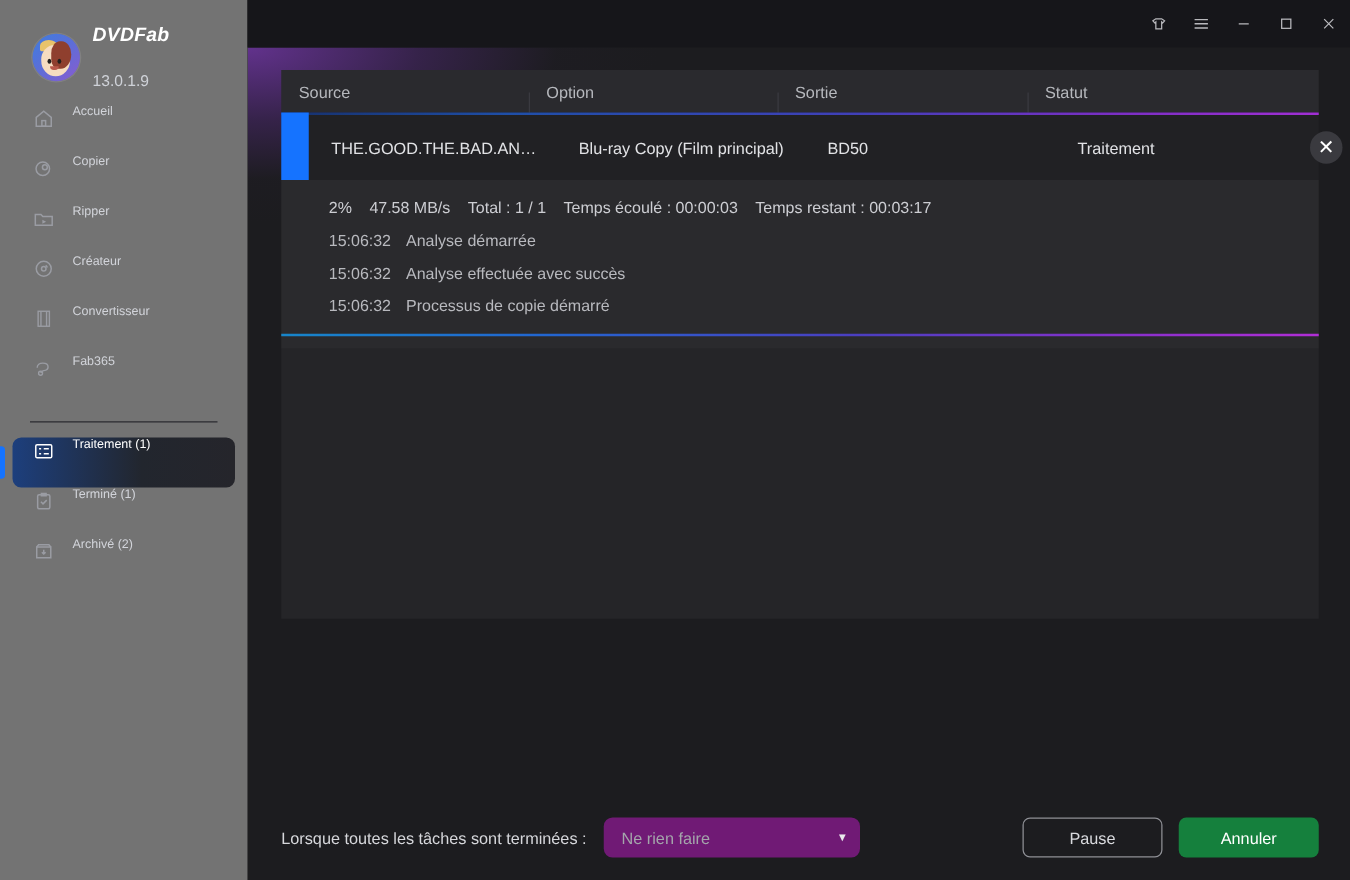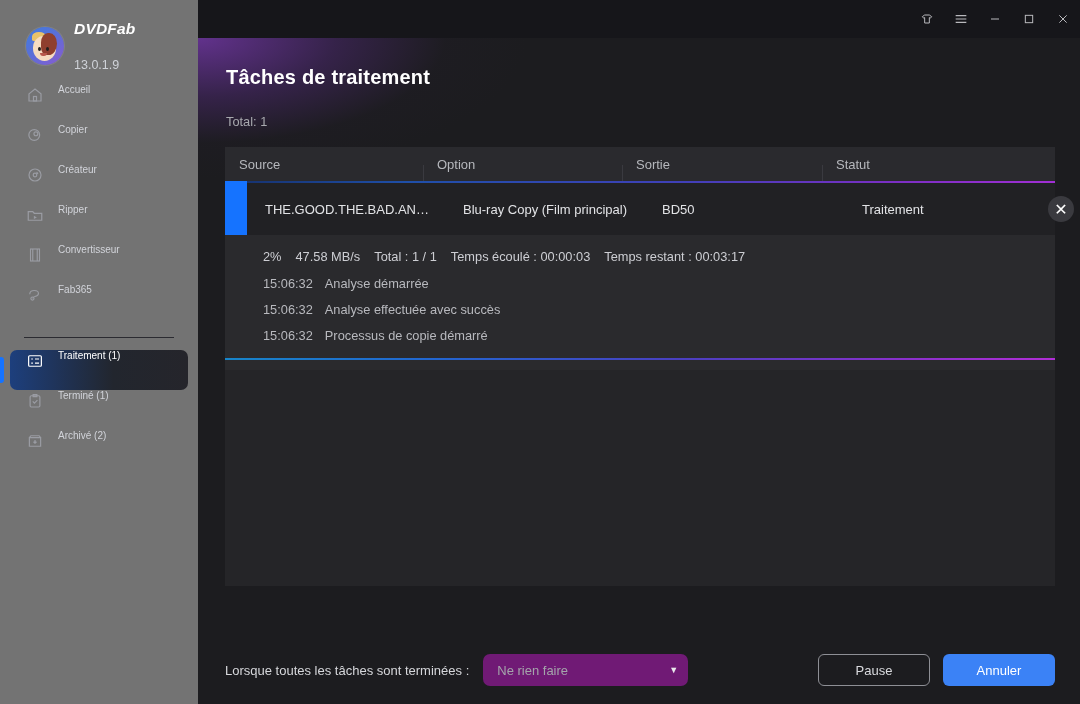--- a/index.html
+++ b/index.html
@@ -164,21 +164,21 @@
     font-size:13px; color:#a4a5ab; cursor:pointer;
   }
   .select .sel-val { flex:1 1 auto; }
   .select .chev { color:#e9e9ec; font-size:9px; }
   .btns { margin-left:auto; display:flex; align-items:center; gap:13px; }
   .btn {
     height:32px; border-radius:6px; font-size:13px; cursor:pointer;
     display:flex; align-items:center; justify-content:center;text-align:right;
   }
   .btn-ghost { width:112px; background:transparent; border:1px solid #8e8f95; color:#d9dade; }
-  .btn-primary { width:112px; background:#3b82f6; color:#ffffff; border:none; }
+  .btn-primary { width:112px; background:#15803d; color:#ffffff; border:none; }
 
   
   .cpu {
     position:absolute; right:16px; top:86px; display:flex; align-items:center; gap:12px;
   }
   .cpu-ring { position:relative; width:50px; height:50px; flex:0 0 50px; }
   .cpu-ring svg { display:block; }
   .cpu-chip {
     position:absolute; left:0; top:0; width:50px; height:50px;
     display:flex; align-items:center; justify-content:center; color:#1573ff;
@@ -227,40 +227,40 @@
             <circle cx="11" cy="12" r="7.2"></circle>
               <circle cx="13.2" cy="10.4" r="2.6"></circle>
           </svg>
         </span>
         <span class="lbl">Copier</span>
       </div>
 
       <div class="nav-item">
         <span class="ico">
           <svg width="18" height="18" viewBox="0 0 24 24" fill="none" stroke="currentColor" stroke-width="1.6">
+            <path d="M3 7.5h6l2 2.2h10V19H3z"></path>
+              <path d="M10.5 13l4 2.2-4 2.2z" fill="currentColor" stroke="none"></path>
+          </svg>
+        </span>
+        <span class="lbl">Ripper</span>
+      </div>
+
+      <div class="nav-item">
+        <span class="ico">
+          <svg width="18" height="18" viewBox="0 0 24 24" fill="none" stroke="currentColor" stroke-width="1.6">
             <circle cx="12" cy="12" r="8"></circle>
               <circle cx="12" cy="12" r="2.4"></circle>
               <path d="M14 8.4a4.2 4.2 0 0 1 1.8 2.2"></path>
           </svg>
         </span>
         <span class="lbl">Créateur</span>
       </div>
 
       <div class="nav-item">
         <span class="ico">
-          <svg width="18" height="18" viewBox="0 0 24 24" fill="none" stroke="currentColor" stroke-width="1.6">
-            <path d="M3 7.5h6l2 2.2h10V19H3z"></path>
-              <path d="M10.5 13l4 2.2-4 2.2z" fill="currentColor" stroke="none"></path>
-          </svg>
-        </span>
-        <span class="lbl">Ripper</span>
-      </div>
-
-      <div class="nav-item">
-        <span class="ico">
           <svg width="18" height="18" viewBox="0 0 24 24" fill="none" stroke="currentColor" stroke-width="1.5">
             <rect x="6" y="4" width="12" height="16"></rect>
               <path d="M9 4v16M15 4v16"></path>
           </svg>
         </span>
         <span class="lbl">Convertisseur</span>
       </div>
 
       <div class="nav-item">
         <span class="ico">
@@ -305,24 +305,20 @@
         </span>
         <span class="lbl">Archivé (2)</span>
       </div>
 
     </div>
   </div>
 
   <div class="content">
     <div class="content-glow"></div>
 
-    <div class="page-head">
-      <div class="page-title">Tâches de traitement</div>
-      <div class="page-total">Total: 1</div>
-    </div>
 
 
     <div class="task-panel">
 
       <div class="thead">
         <div class="th c-source">Source</div>
         <div class="th c-option">Option</div>
         <div class="th c-sortie">Sortie</div>
         <div class="th c-statut">Statut</div>
       </div>

